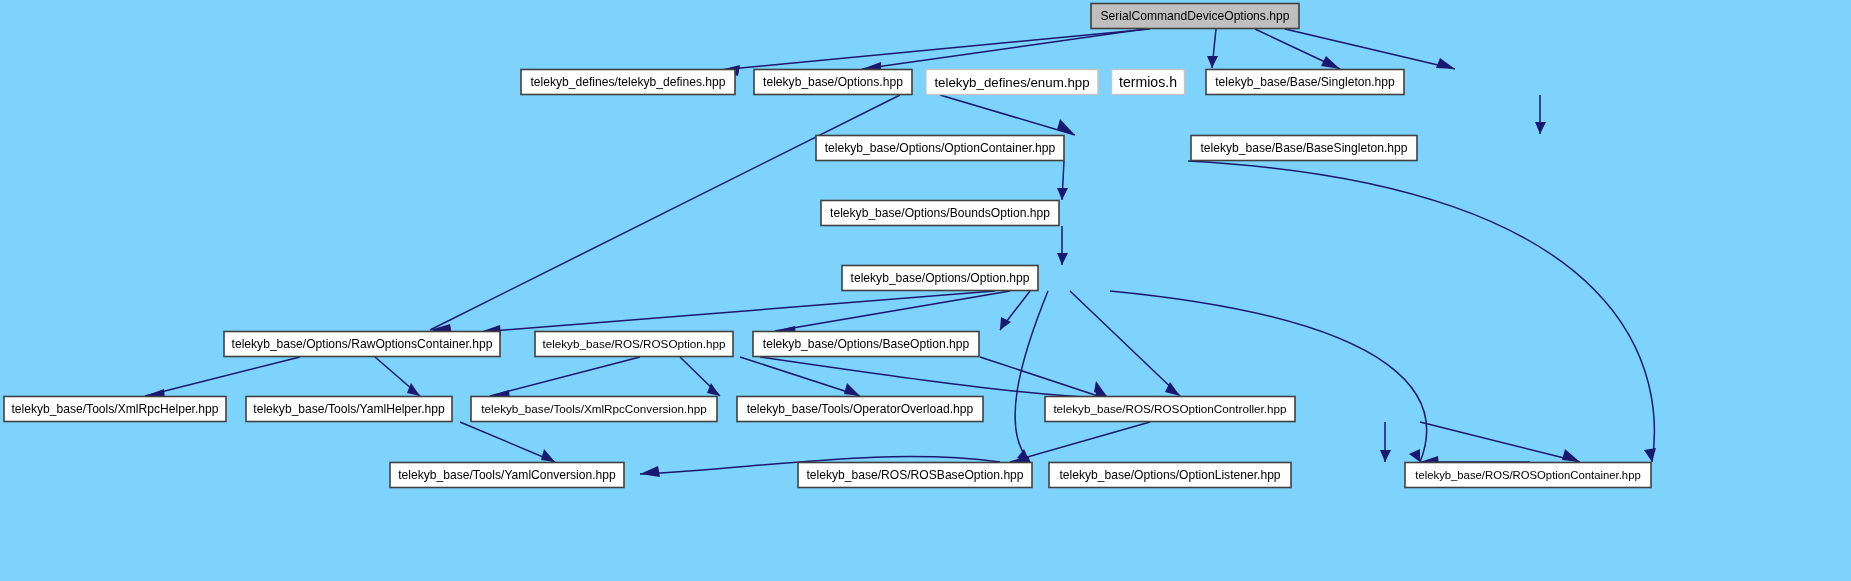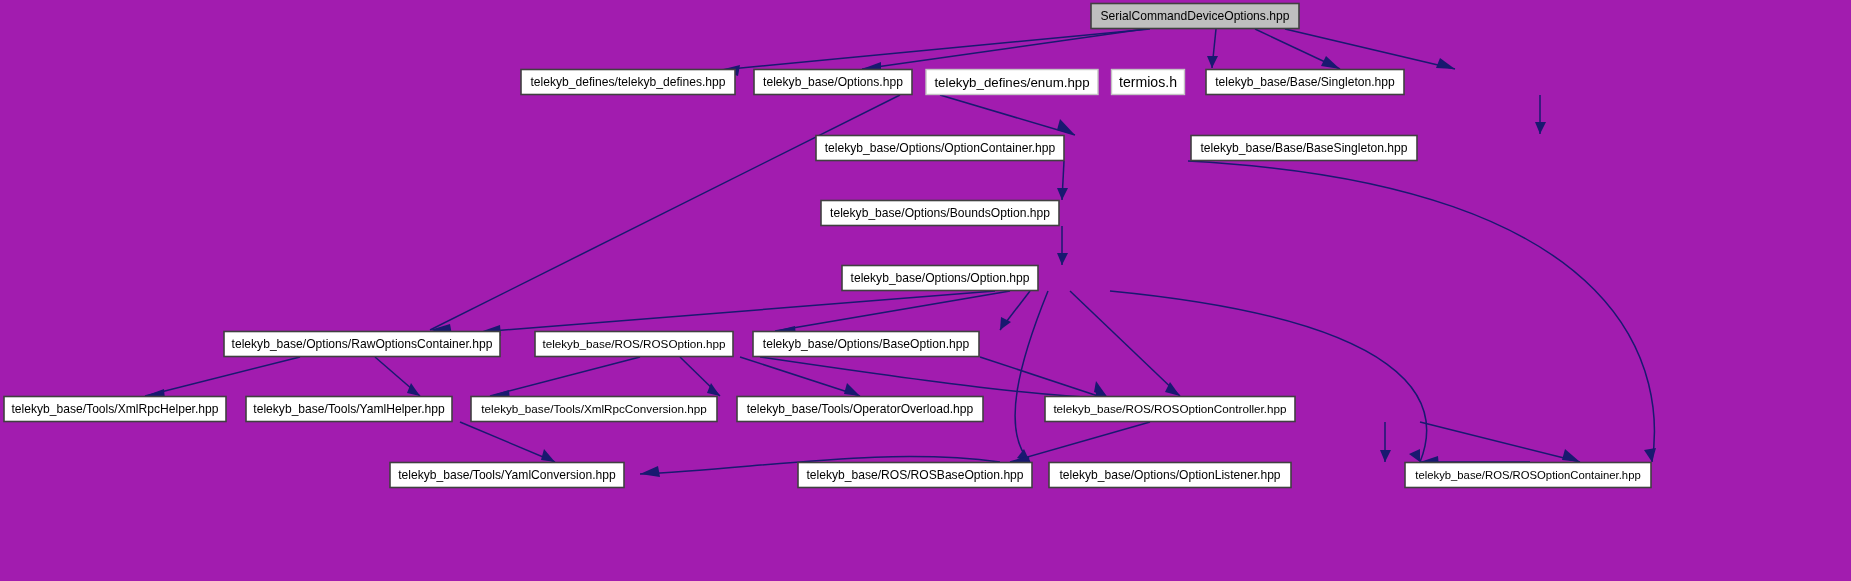--- a/index.html
+++ b/index.html
@@ -4,21 +4,21 @@
 <style>
   html, body {
     margin: 0;
     padding: 0;
     background: #ffffff;
   }
   #graph-root {
     position: relative;
     width: 1851px;
     height: 581px;
-    background: #a21caf;
+    background: #7dd3fc;
     font-family: "Liberation Sans", sans-serif;
     overflow: hidden;
   }
   svg.graph-canvas {
     position: absolute;
     left: 0;
     top: 0;
     width: 1851px;
     height: 581px;
     display: block;

